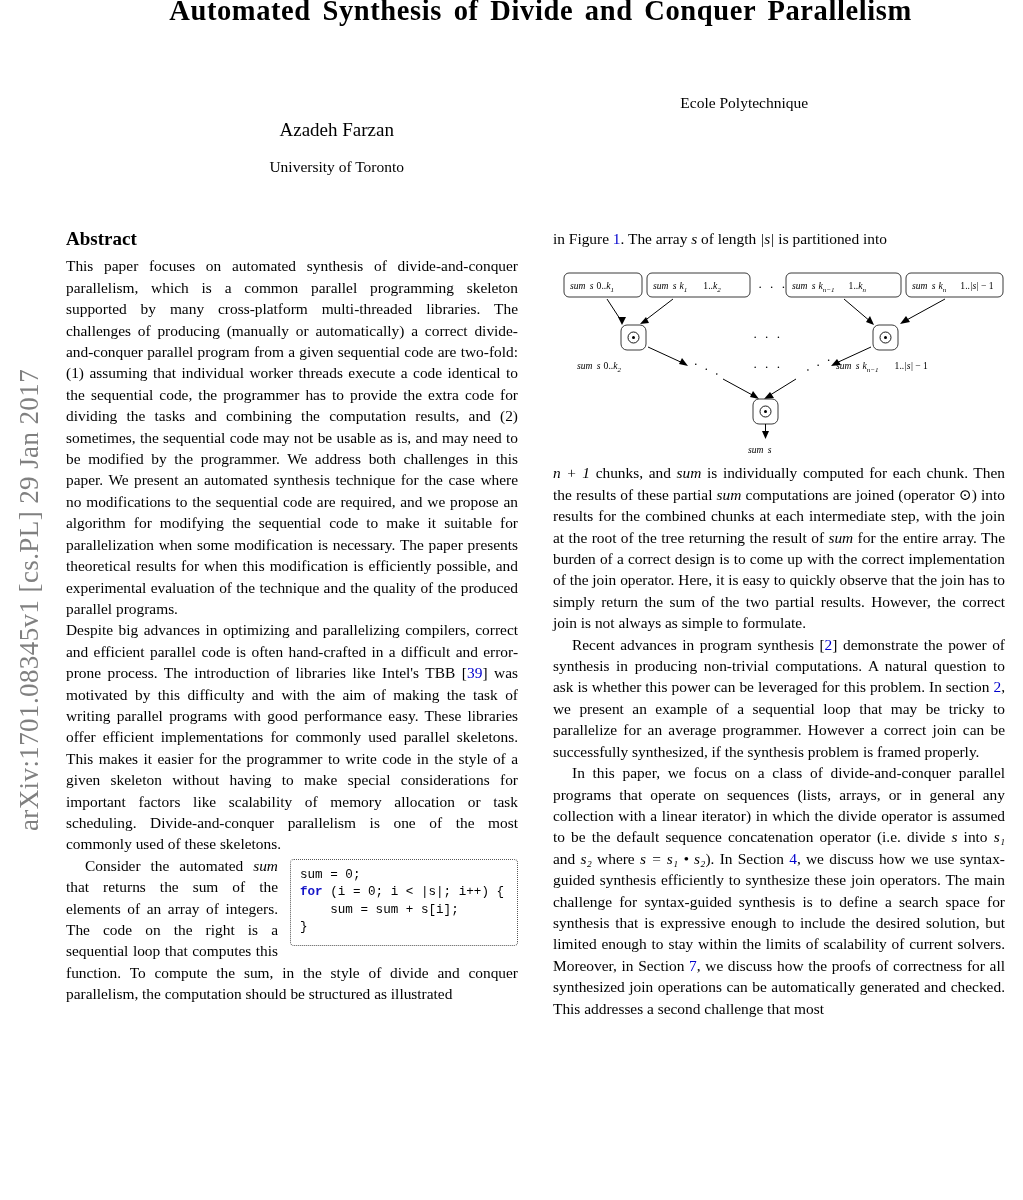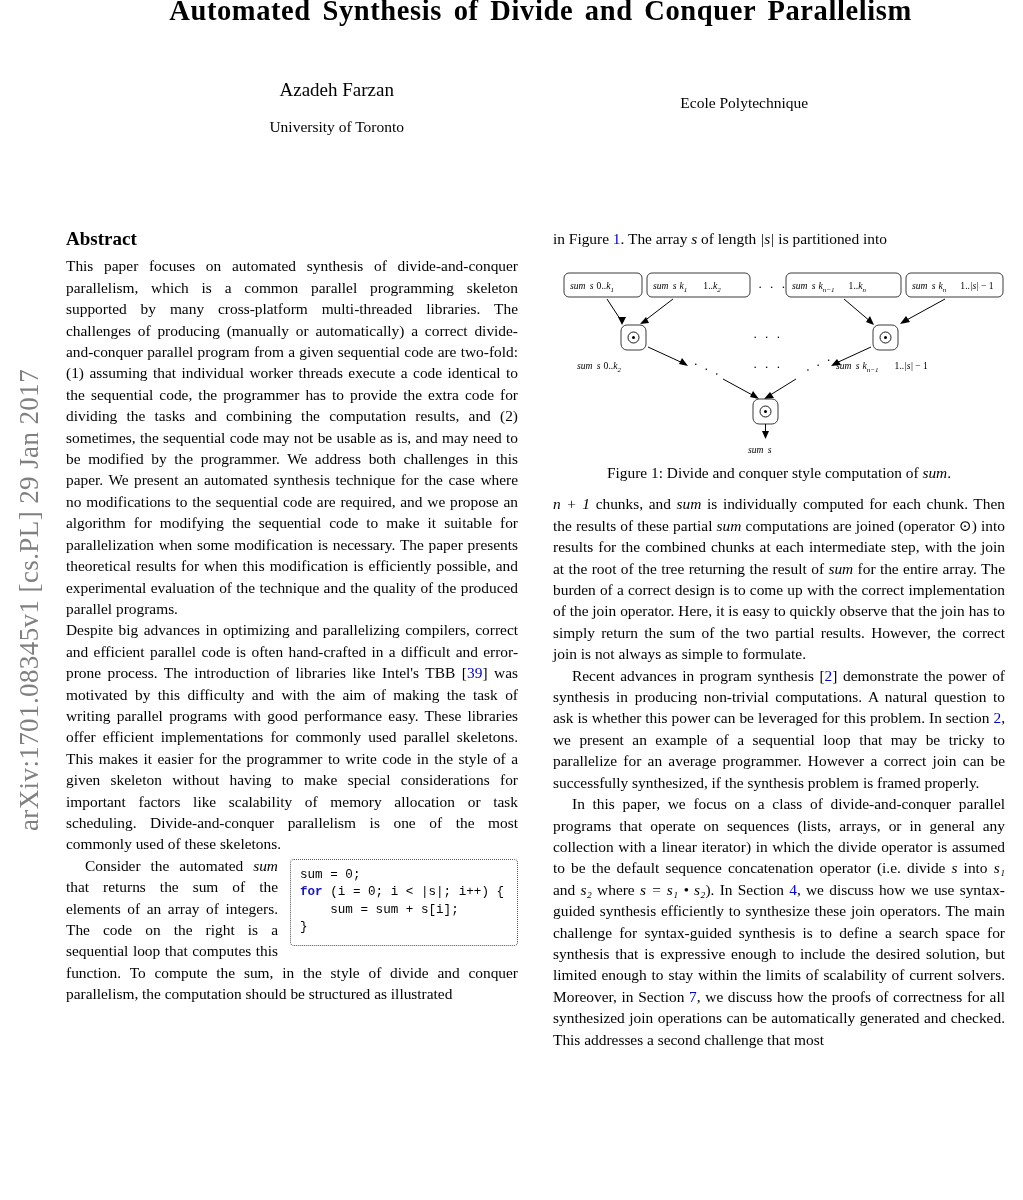--- a/index.html
+++ b/index.html
@@ -61,20 +61,21 @@
     margin-top: 44px;
     padding: 0 75px;
   }
   .author-col {
     flex: 1;
     text-align: center;
   }
   .author-name {
     font-size: 19px;
     line-height: 24px;
+    margin-top: 40px;
   }
   .author-affil {
     font-size: 15.5px;
     line-height: 20px;
     margin-top: 15px;
   }
 
   
   #columns {
     position: absolute;
@@ -311,21 +312,20 @@
           <circle cx="212.5" cy="148.5" r="1.5" fill="#000"></circle>
         </g>
 
         <line class="arrow-line" x1="212.5" y1="161" x2="212.5" y2="172"></line>
         <polygon points="212.5,176 209,168 216,168" fill="#000"></polygon>
 
         <text class="fig-txt" x="195" y="190">sum <tspan dx="2">s</tspan></text>
       </svg>
     </div>
 
-    <p id="fig-caption"><span>Figure 1: Divide and conquer style computation of </span><span class="mathit">sum</span><span>.</span></p>
 
     <p class="body-par"><span class="mathit">n + 1</span><span> chunks, and </span><span class="mathit">sum</span><span> is individually computed for each chunk. Then the results of these partial </span><span class="mathit">sum</span><span> computations are joined (operator ⊙) into results for the combined chunks at each intermediate step, with the join at the root of the tree returning the result of </span><span class="mathit">sum</span><span> for the entire array. The burden of a correct design is to come up with the correct implementation of the join operator. Here, it is easy to quickly observe that the join has to simply return the sum of the two partial results. However, the correct join is not always as simple to formulate.</span></p>
 
     <p class="body-par indent"><span>Recent advances in program synthesis [</span><span class="ref">2</span><span>] demonstrate the power of synthesis in producing non-trivial computations. A natural question to ask is whether this power can be leveraged for this problem. In section </span><span class="ref">2</span><span>, we present an example of a sequential loop that may be tricky to parallelize for an average programmer. However a </span><span class="it">correct</span><span> join can be successfully synthesized, if the synthesis problem is framed properly.</span></p>
 
     <p class="body-par indent"><span>In this paper, we focus on a class of divide-and-conquer parallel programs that operate on </span><span class="it">sequences</span><span> (lists, arrays, or in general any collection with a linear iterator) in which the divide operator is assumed to be the default sequence </span><span class="it">concatenation</span><span> operator (i.e. divide </span><span class="mathit">s</span><span> into </span><span class="mathit">s₁</span><span> and </span><span class="mathit">s₂</span><span> where </span><span class="mathit">s = s₁ • s₂</span><span>). In Section </span><span class="ref">4</span><span>, we discuss how we use syntax-guided synthesis </span><span class="it">efficiently</span><span> to synthesize these join operators. The main challenge for syntax-guided synthesis is to define a search space for synthesis that is expressive enough to include the desired solution, but limited enough to stay within the limits of scalability of current solvers. Moreover, in Section </span><span class="ref">7</span><span>, we discuss how the proofs of correctness for all synthesized join operations can be automatically generated and checked. This addresses a second challenge that most</span></p>
 
   </div>
 </div>
 

